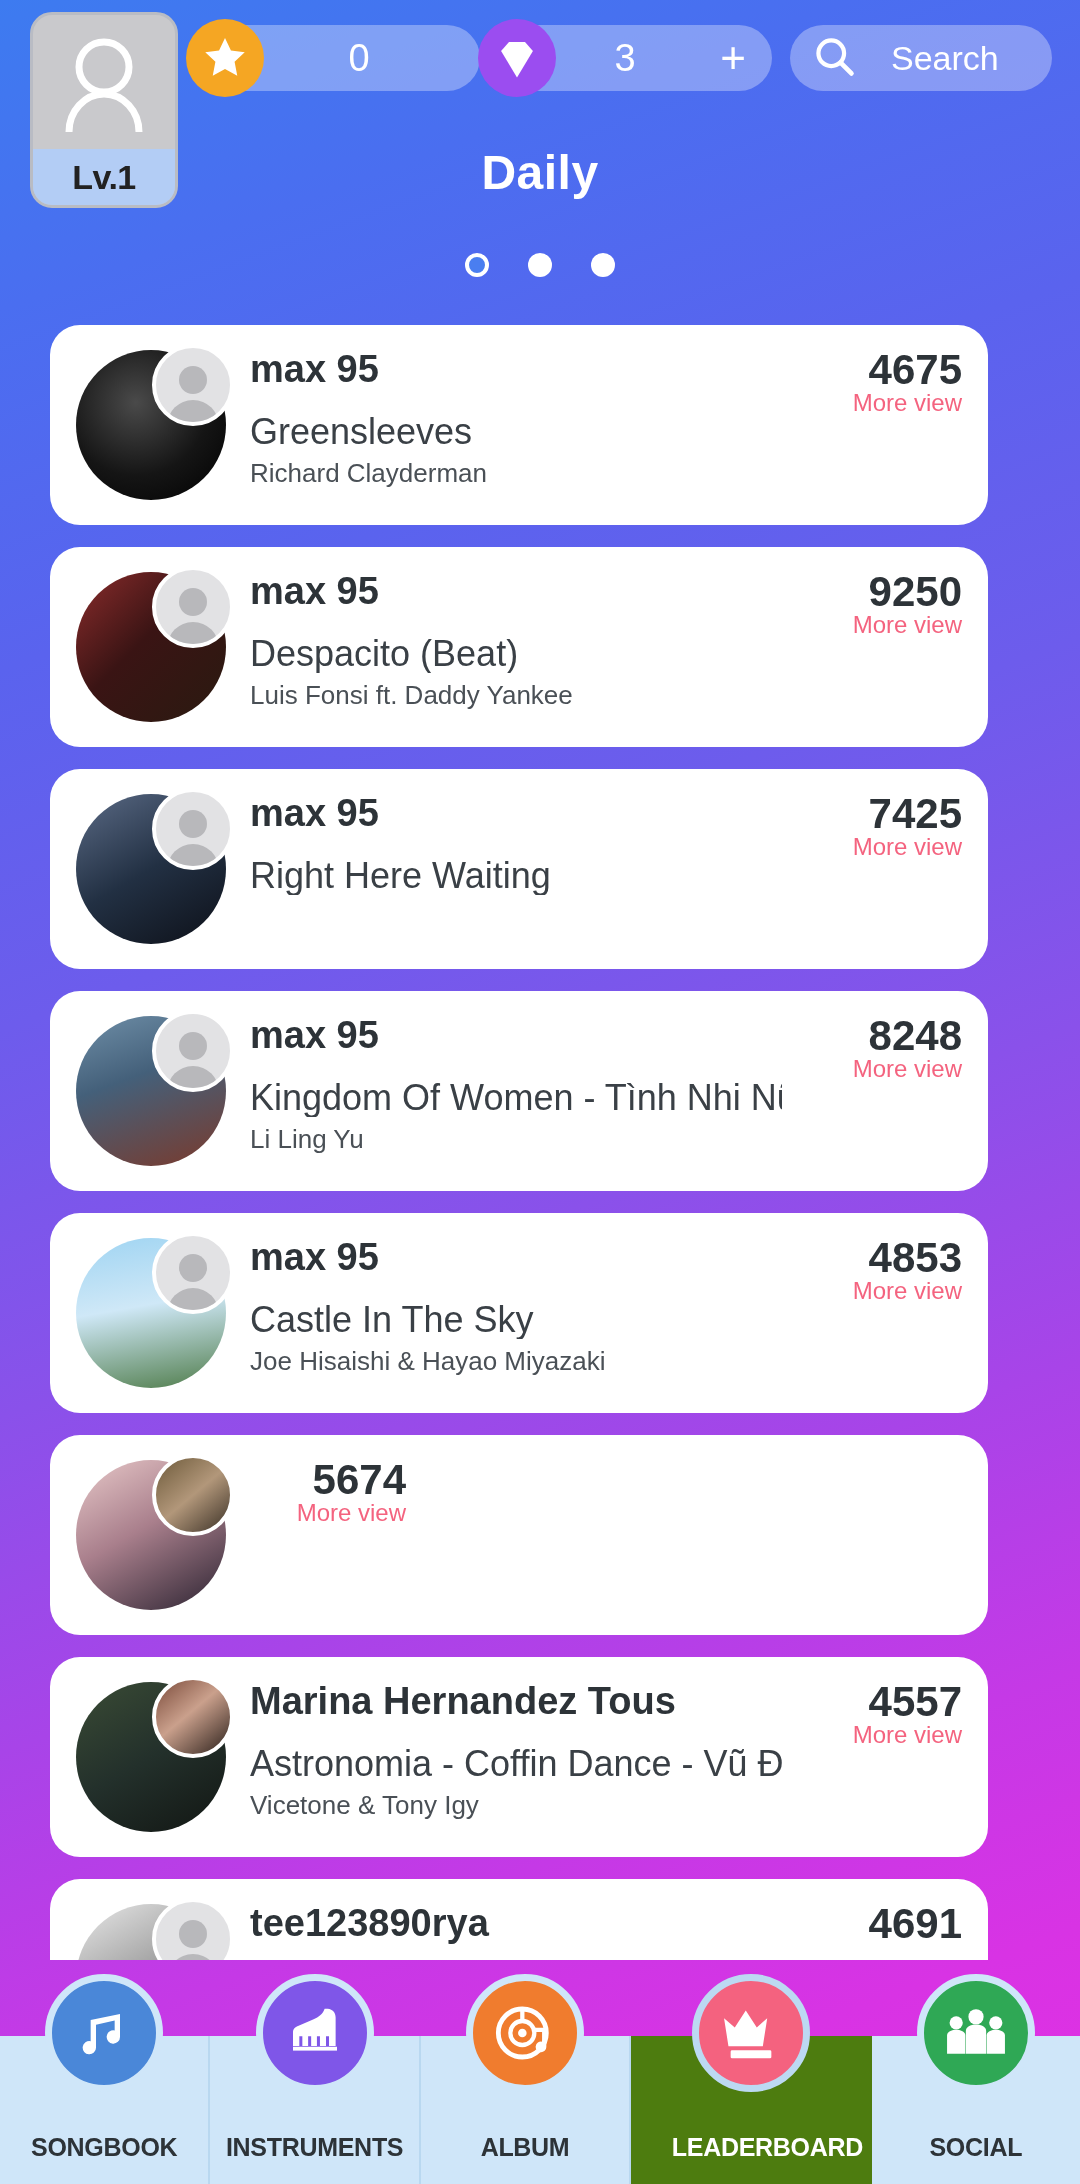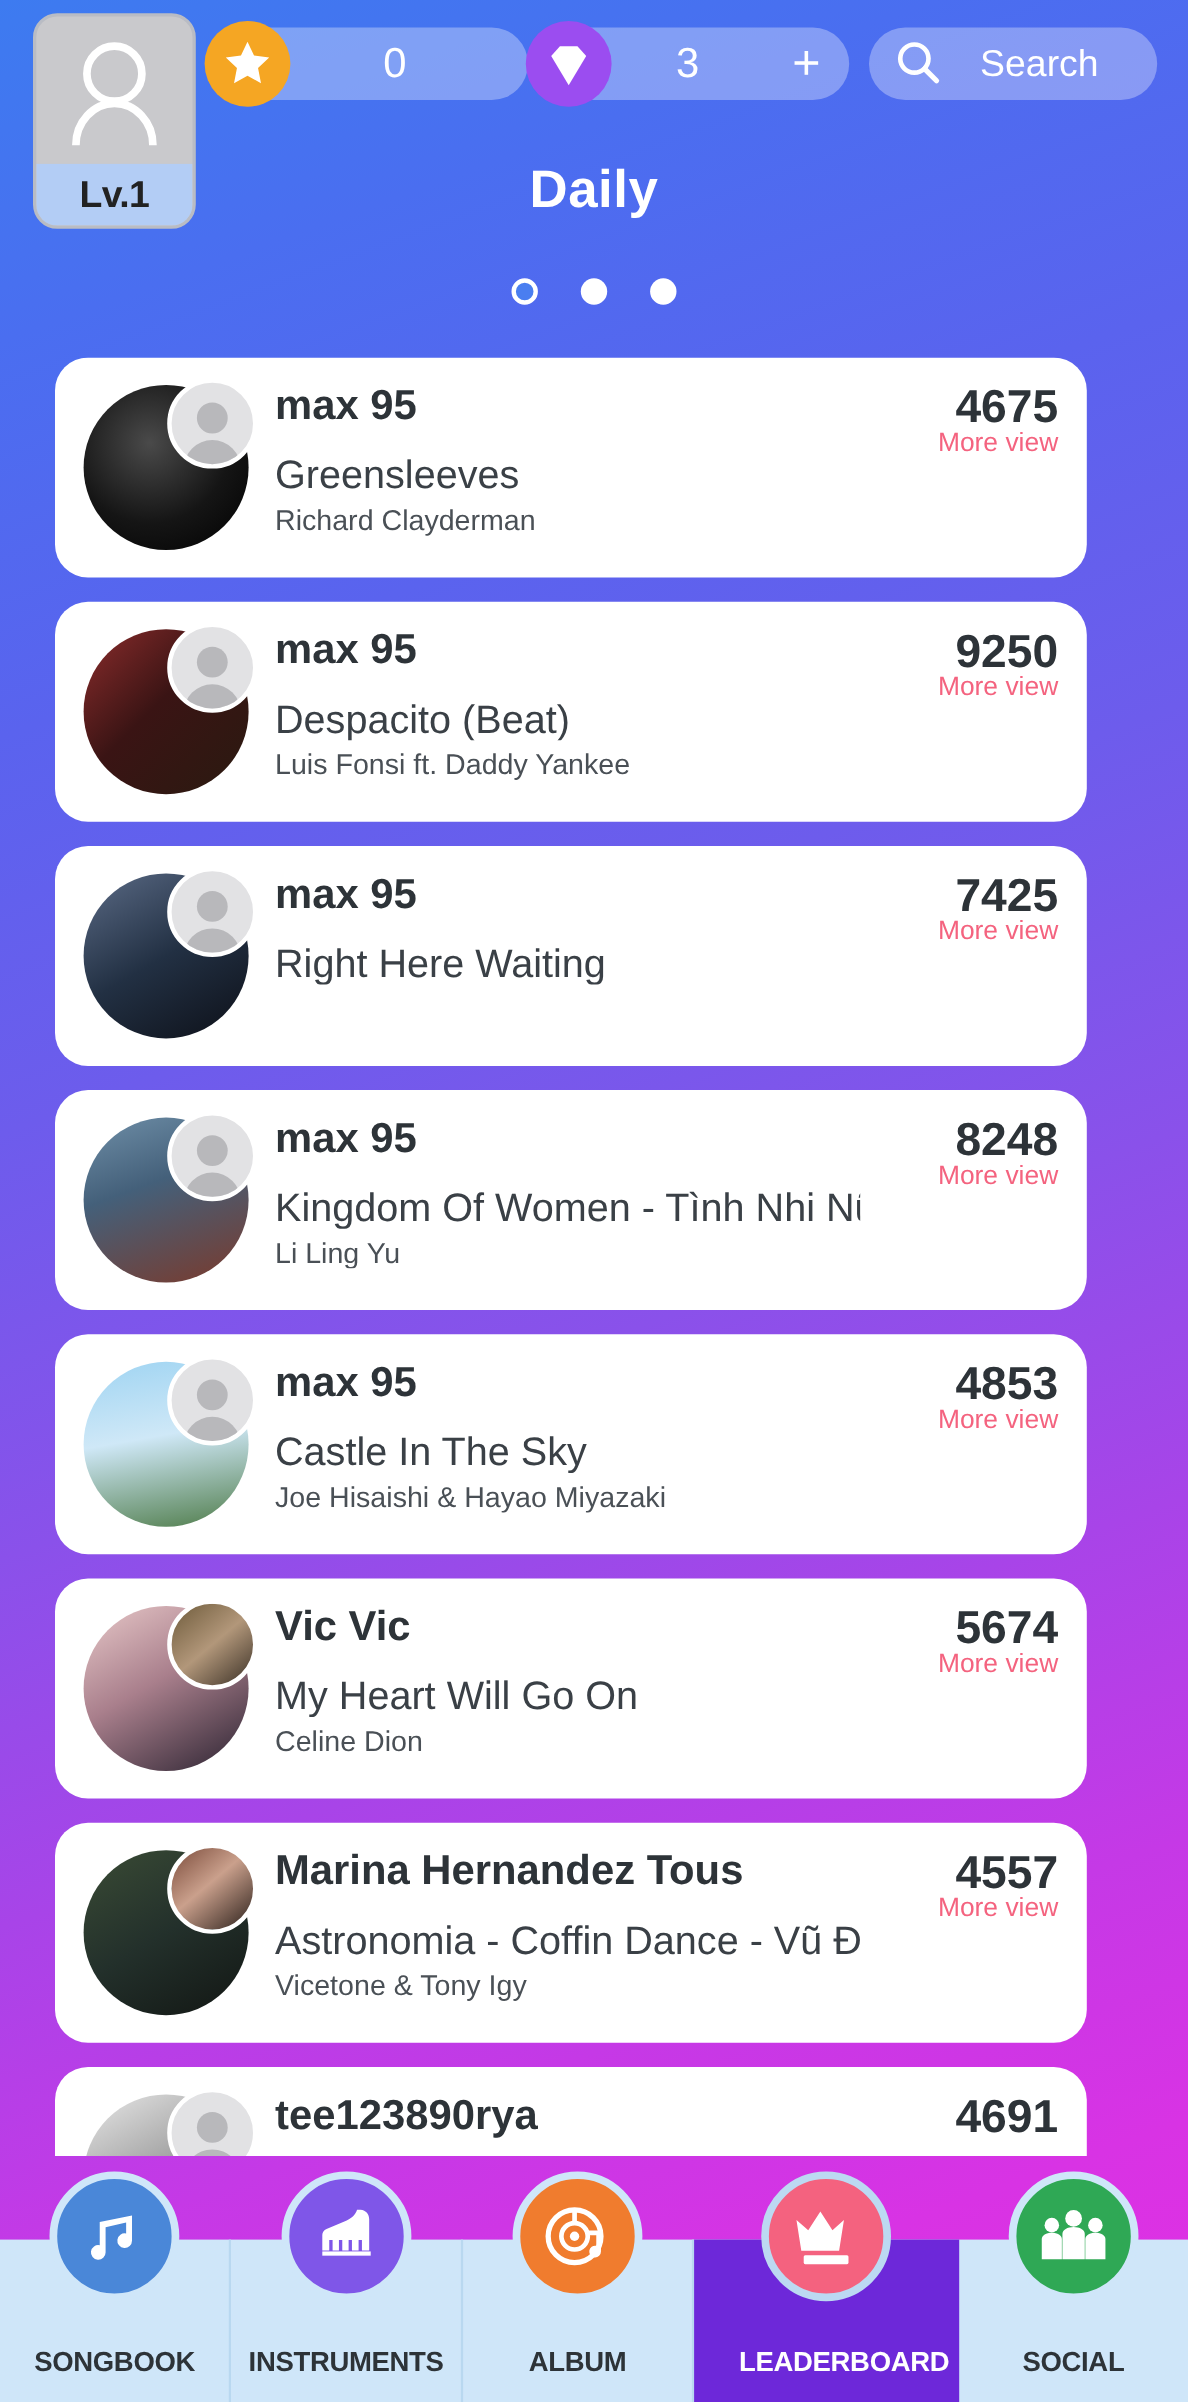--- a/index.html
+++ b/index.html
@@ -274,21 +274,21 @@
   .navitem {
     flex: 1;
     position: relative;
     display: flex;
     align-items: flex-end;
     justify-content: center;
     padding-bottom: 22px;
     border-right: 2px solid #b9d8f0;
   }
   .navitem:last-child { border-right: none; }
-  .navitem.active { background: #6d28d9; border-right: none; padding-left: 32px; }
+  .navitem.active { background: #4d7c0f; border-right: none; padding-left: 32px; }
   .navitem.active + .navitem { border-left: none; }
 
   .navicon {
     position: absolute;
     top: -62px;
     left: 50%;
     transform: translateX(-50%);
     width: 118px; height: 118px;
     border-radius: 50%;
     border: 7px solid #cfe6f9;
@@ -449,25 +449,20 @@
         </div>
         <div class="card-right">
           <div class="score">4853</div>
           <div class="more-view">More view</div>
         </div>
       </div>
       <div class="card">
         <div class="art-wrap">
           <div class="art" style="background:linear-gradient(150deg,#e8c9c9 0%,#a97f8c 45%,#2a2230 100%)"></div>
           <div class="user-av photo" style="background:linear-gradient(140deg,#6d5a3a 0%,#b2977a 50%,#3a3026 100%)"></div>
-        </div>
-        <div class="card-mid">
-          <div class="uname">Vic Vic</div>
-          <div class="song">My Heart Will Go On</div>
-          <div class="artist">Celine Dion</div>
         </div>
         <div class="card-right">
           <div class="score">5674</div>
           <div class="more-view">More view</div>
         </div>
       </div>
       <div class="card">
         <div class="art-wrap">
           <div class="art" style="background:linear-gradient(150deg,#3a4b35 0%,#23302b 50%,#121613 100%)"></div>
           <div class="user-av photo" style="background:linear-gradient(140deg,#7a4a3a 0%,#caa08c 45%,#2a1f1a 100%)"></div>

